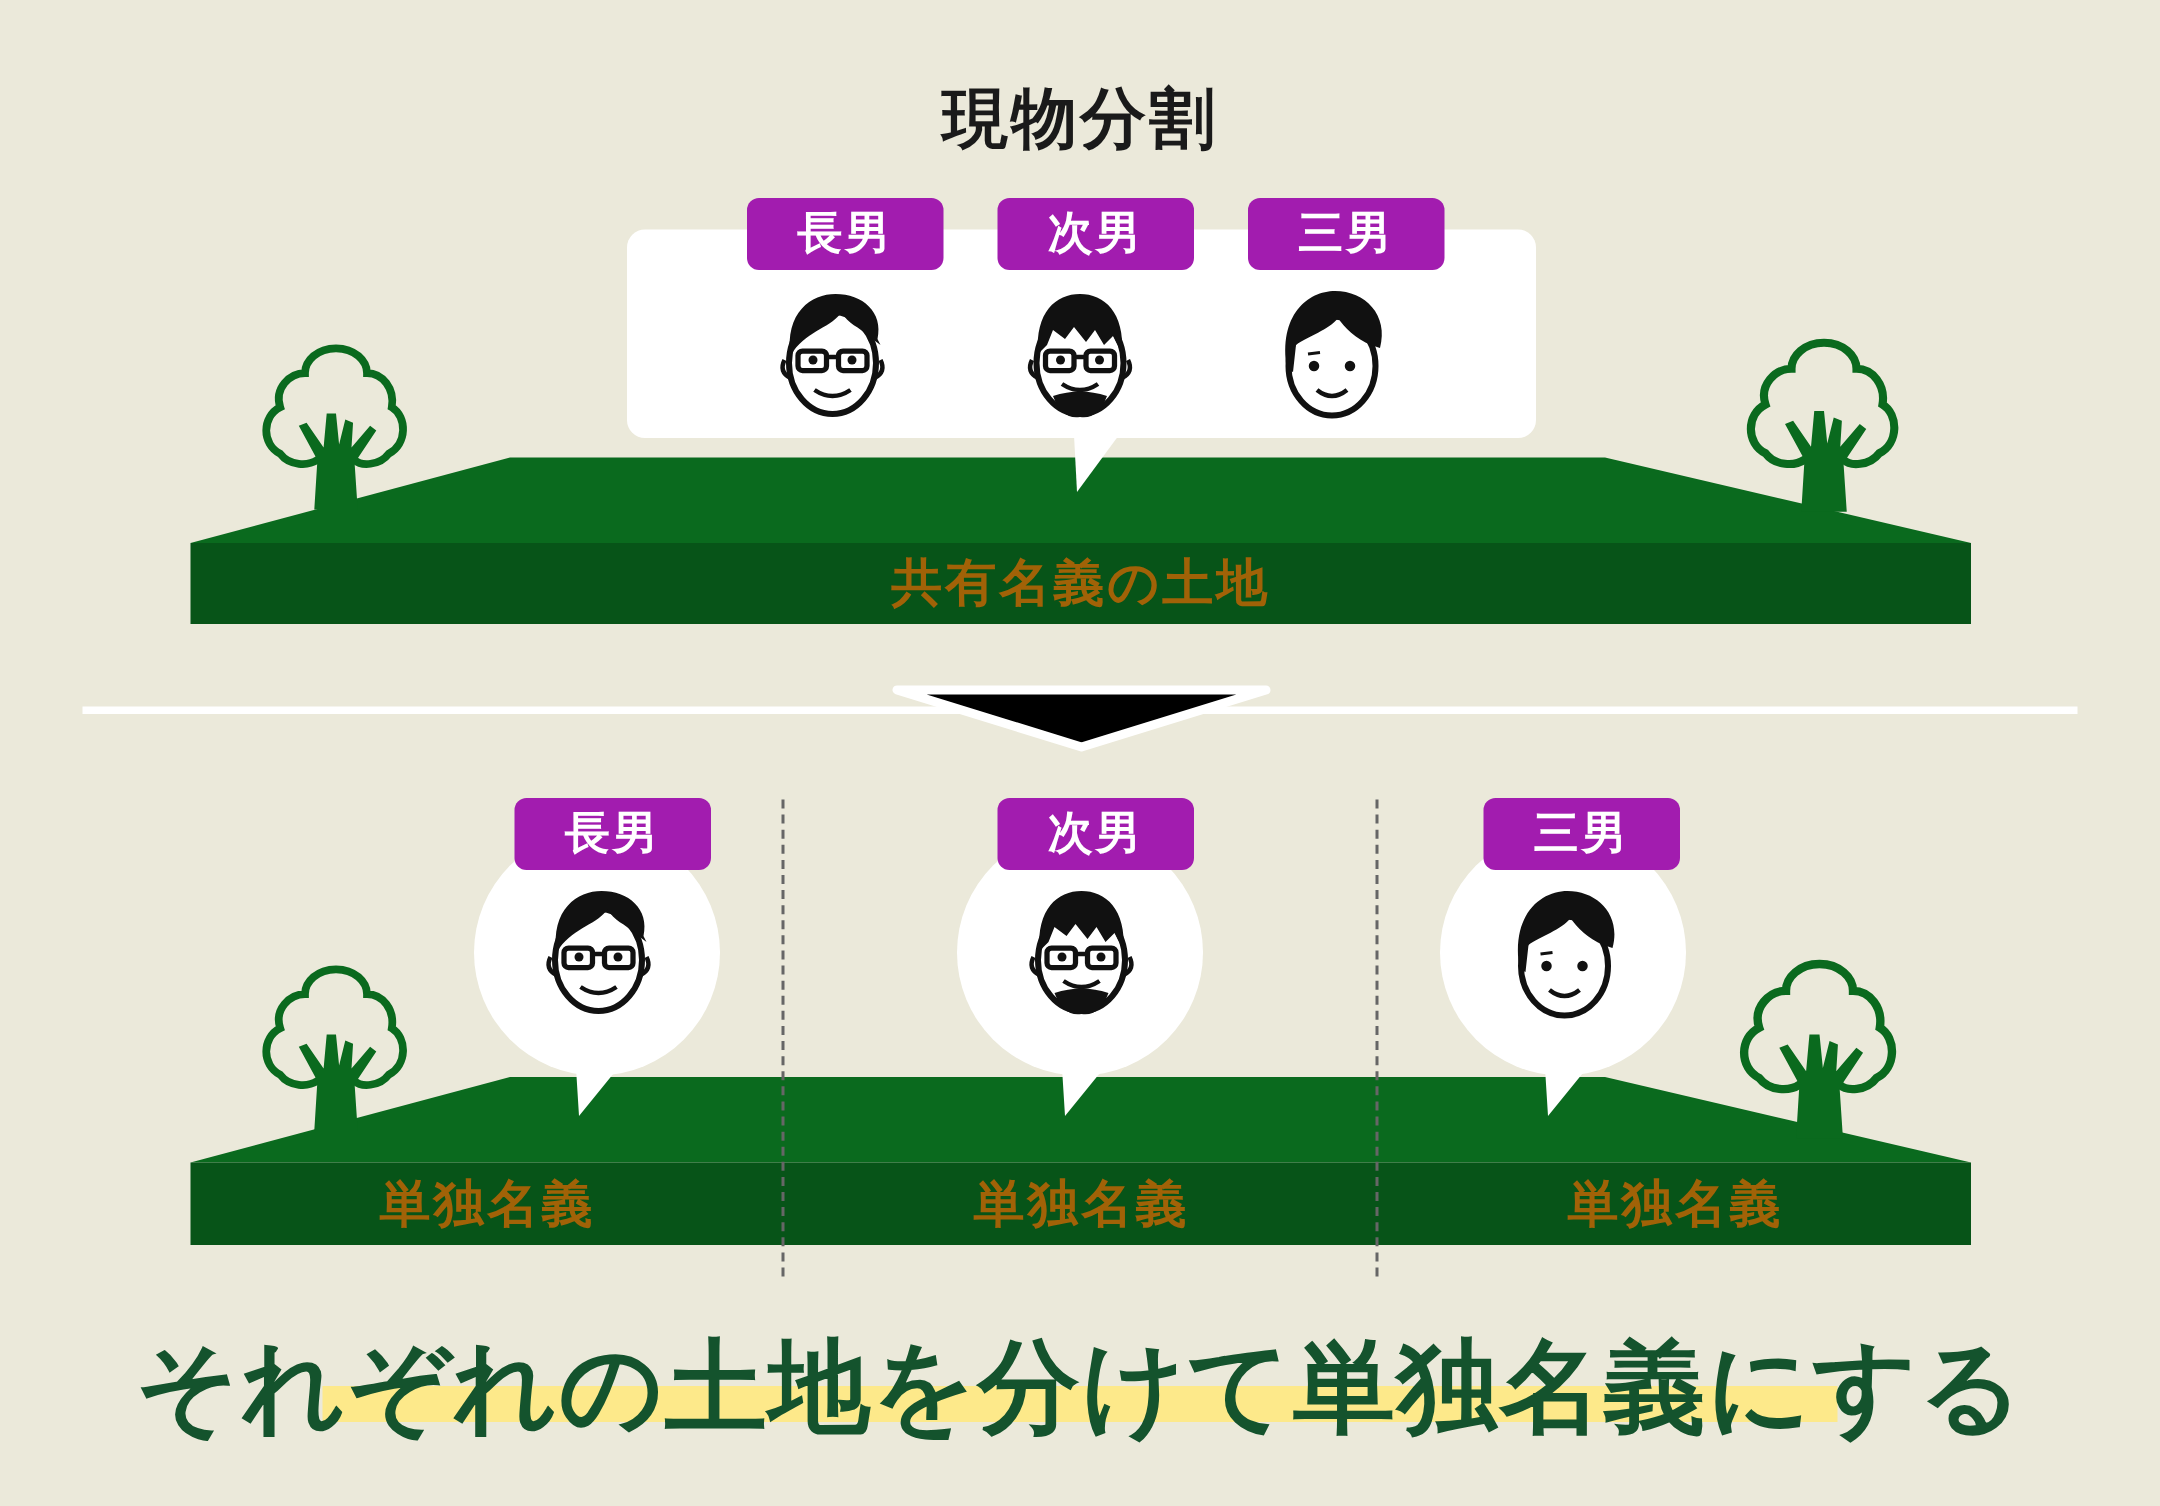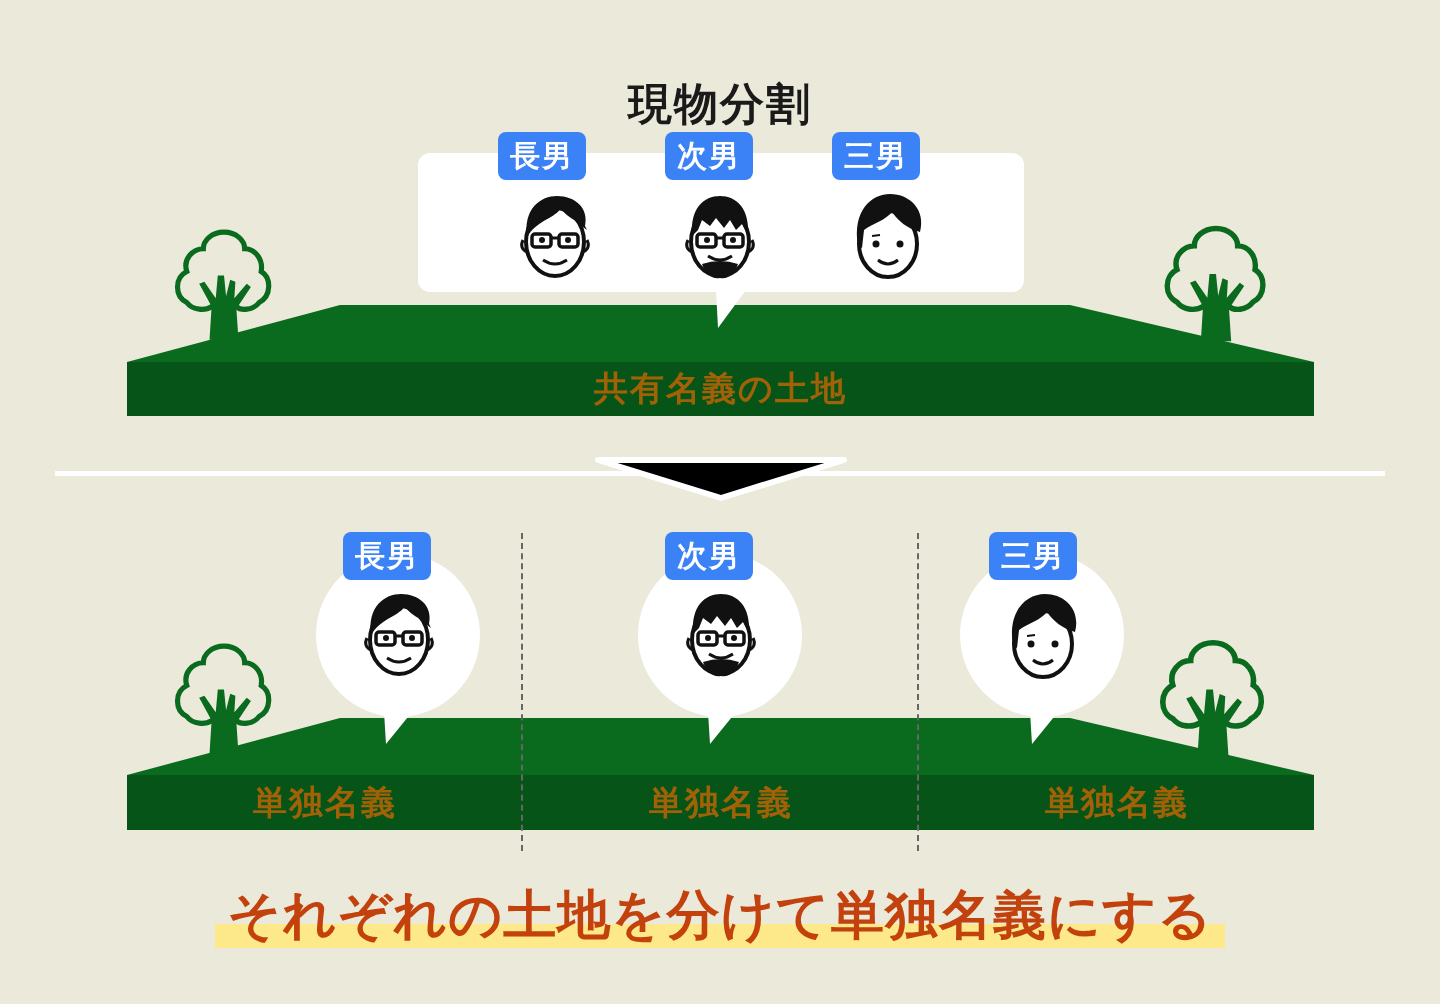--- a/index.html
+++ b/index.html
@@ -4,45 +4,45 @@
 <style>
   html, body { margin: 0; padding: 0; }
   body {
     width: 1440px; height: 1004px; position: relative; overflow: hidden;
     background: #ebe9da;
     font-family: "DejaVu Sans", "Liberation Sans", sans-serif;
   }
   .abs { position: absolute; }
   .title {
     left: 0; width: 1440px; top: 50px; text-align: center;
-    font-size: 44px; font-weight: bold; color: #1a1a1a; letter-spacing: 2px; margin-top: 25px;
+    font-size: 44px; font-weight: bold; color: #1a1a1a; letter-spacing: 2px;
   }
   .top-box {
     left: 418px; top: 153px; width: 606px; height: 139px;
     background: #ffffff; border-radius: 12px;
   }
   .label {
-    width: 88px; height: 48px; border-radius: 8px;
-    background: #3b82f6; color: #fff;
+    width: 131px; height: 48px; border-radius: 8px;
+    background: #a21caf; color: #fff;
     font-size: 30px; font-weight: bold; text-align: center; line-height: 48px;
     letter-spacing: 2px;
   }
   .face { width: 80px; height: 92px; }
   .land-text {
     color: #a16207; font-size: 34px; font-weight: bold; text-align: center; letter-spacing: 2px;
   }
   .bubble {
     width: 164px; height: 164px; border-radius: 50%; background: #fff;
   }
   .dash {
     width: 0; border-left: 2px dashed #666; 
   }
   .bottom-msg {
     left: 0; width: 1440px; top: 880px; text-align: center;
-    font-size: 53px; font-weight: bold; color: #c2410c; letter-spacing: 1px;
+    font-size: 68px; font-weight: bold; color: #14532d; letter-spacing: 1px;
   }
   .highlight {
     left: 215px; top: 924px; width: 1010px; height: 24px; background: #fde98a;
   }
 </style>
 </head>
 <body>
 
 <svg width="0" height="0" style="position:absolute">
   <defs>

